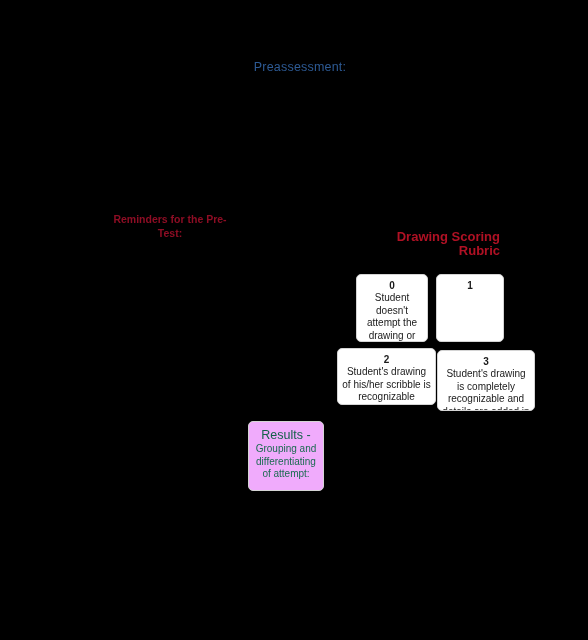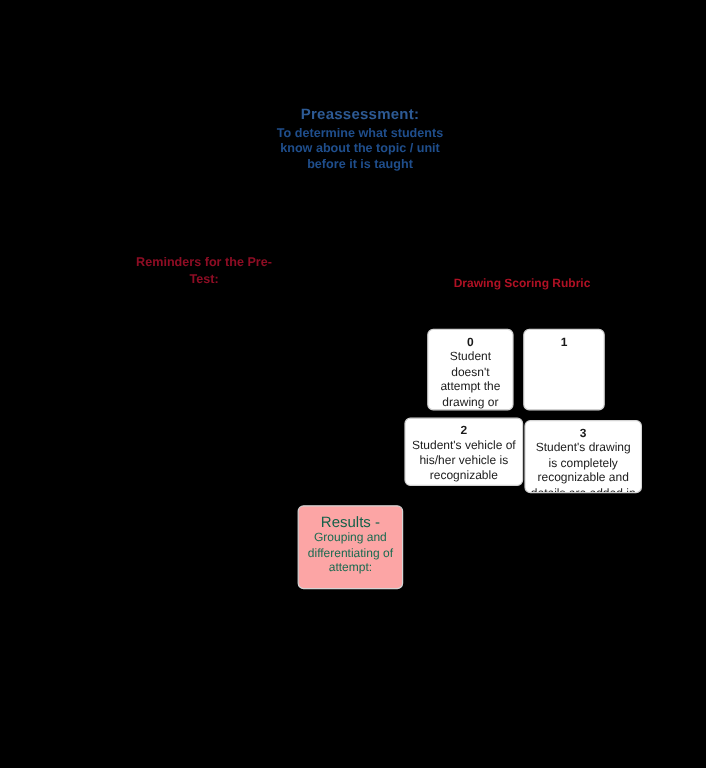--- a/index.html
+++ b/index.html
@@ -24,25 +24,24 @@
   
   .preassess-block {
     left: 230px;
     top: 60px;
     width: 140px;
     text-align: center;
     color: #1f4e8c;
   }
   .preassess-title {
     font-size: 12.5px;
-    font-weight: bold;
+    font-weight: normal;
     line-height: 15px;
     letter-spacing: 0.2px;
     color: #2d5a94;
-    margin-top: 28px;
   }
   .preassess-sub {
     margin-top: 2px;
     font-size: 10.5px;
     font-weight: bold;
     line-height: 13px;
     color: #1f4e8c;
   }
 
   
@@ -55,22 +54,23 @@
     left: 112px;
     top: 213px;
     width: 116px;
     font-size: 10.5px;
     color: #8e0d24;
   }
   .rubric-heading {
     left: 370px;
     top: 230px;
     width: 130px;
-    font-size: 10px;
+    font-size: 13px;
     color: #b01124;
+    text-align: right;
   }
 
   
   .card {
     background: #ffffff;
     border: 1px solid #d4d4d4;
     border-radius: 5px;
     box-sizing: border-box;
     color: #1a1a1a;
     text-align: center;
@@ -89,23 +89,23 @@
 
   #card-0 { left: 356px; top: 274px; width: 72px; height: 68px; }
   #card-1 { left: 436px; top: 274px; width: 68px; height: 68px; }
   #card-2 { left: 337px; top: 348px; width: 99px; height: 57px; }
   #card-3 { left: 437px; top: 350px; width: 98px; height: 61px; }
 
   
   #results-card {
     left: 248px;
     top: 421px;
-    width: 88px;
+    width: 76px;
     height: 70px;
-    background: #fca5a5;
+    background: #f0abfc;
     border: 1px solid #d4d4d4;
     border-radius: 5px;
     box-sizing: border-box;
     text-align: center;
     color: #136149;
     padding: 6px 4px 4px 4px;
     overflow: hidden;
   }
   .results-title {
     display: block;
@@ -120,39 +120,38 @@
     color: #1a6b50;
   }
 </style>
 </head>
 <body>
 
 <div id="canvas">
 
   <div class="abs preassess-block">
     <div class="preassess-title">Preassessment:</div>
-    <div class="preassess-sub">To determine what students know about the topic / unit before it is taught</div>
   </div>
 
   <div class="abs red-heading reminders-heading">Reminders for the Pre-Test:</div>
 
   <div class="abs red-heading rubric-heading">Drawing Scoring Rubric</div>
 
   <div class="abs card" id="card-0">
     <span class="card-score">0</span>
     <span class="card-text">Student doesn't attempt the drawing or draws</span>
   </div>
 
   <div class="abs card" id="card-1">
     <span class="card-score">1</span>
   </div>
 
   <div class="abs card" id="card-2">
     <span class="card-score">2</span>
-    <span class="card-text">Student's vehicle of his/her vehicle is recognizable</span>
+    <span class="card-text">Student's drawing of his/her scribble is recognizable</span>
   </div>
 
   <div class="abs card" id="card-3">
     <span class="card-score">3</span>
     <span class="card-text">Student's drawing is completely recognizable and details are added in</span>
   </div>
 
   <div class="abs" id="results-card">
     <span class="results-title">Results -</span>
     <span class="results-sub">Grouping and differentiating of attempt:</span>

